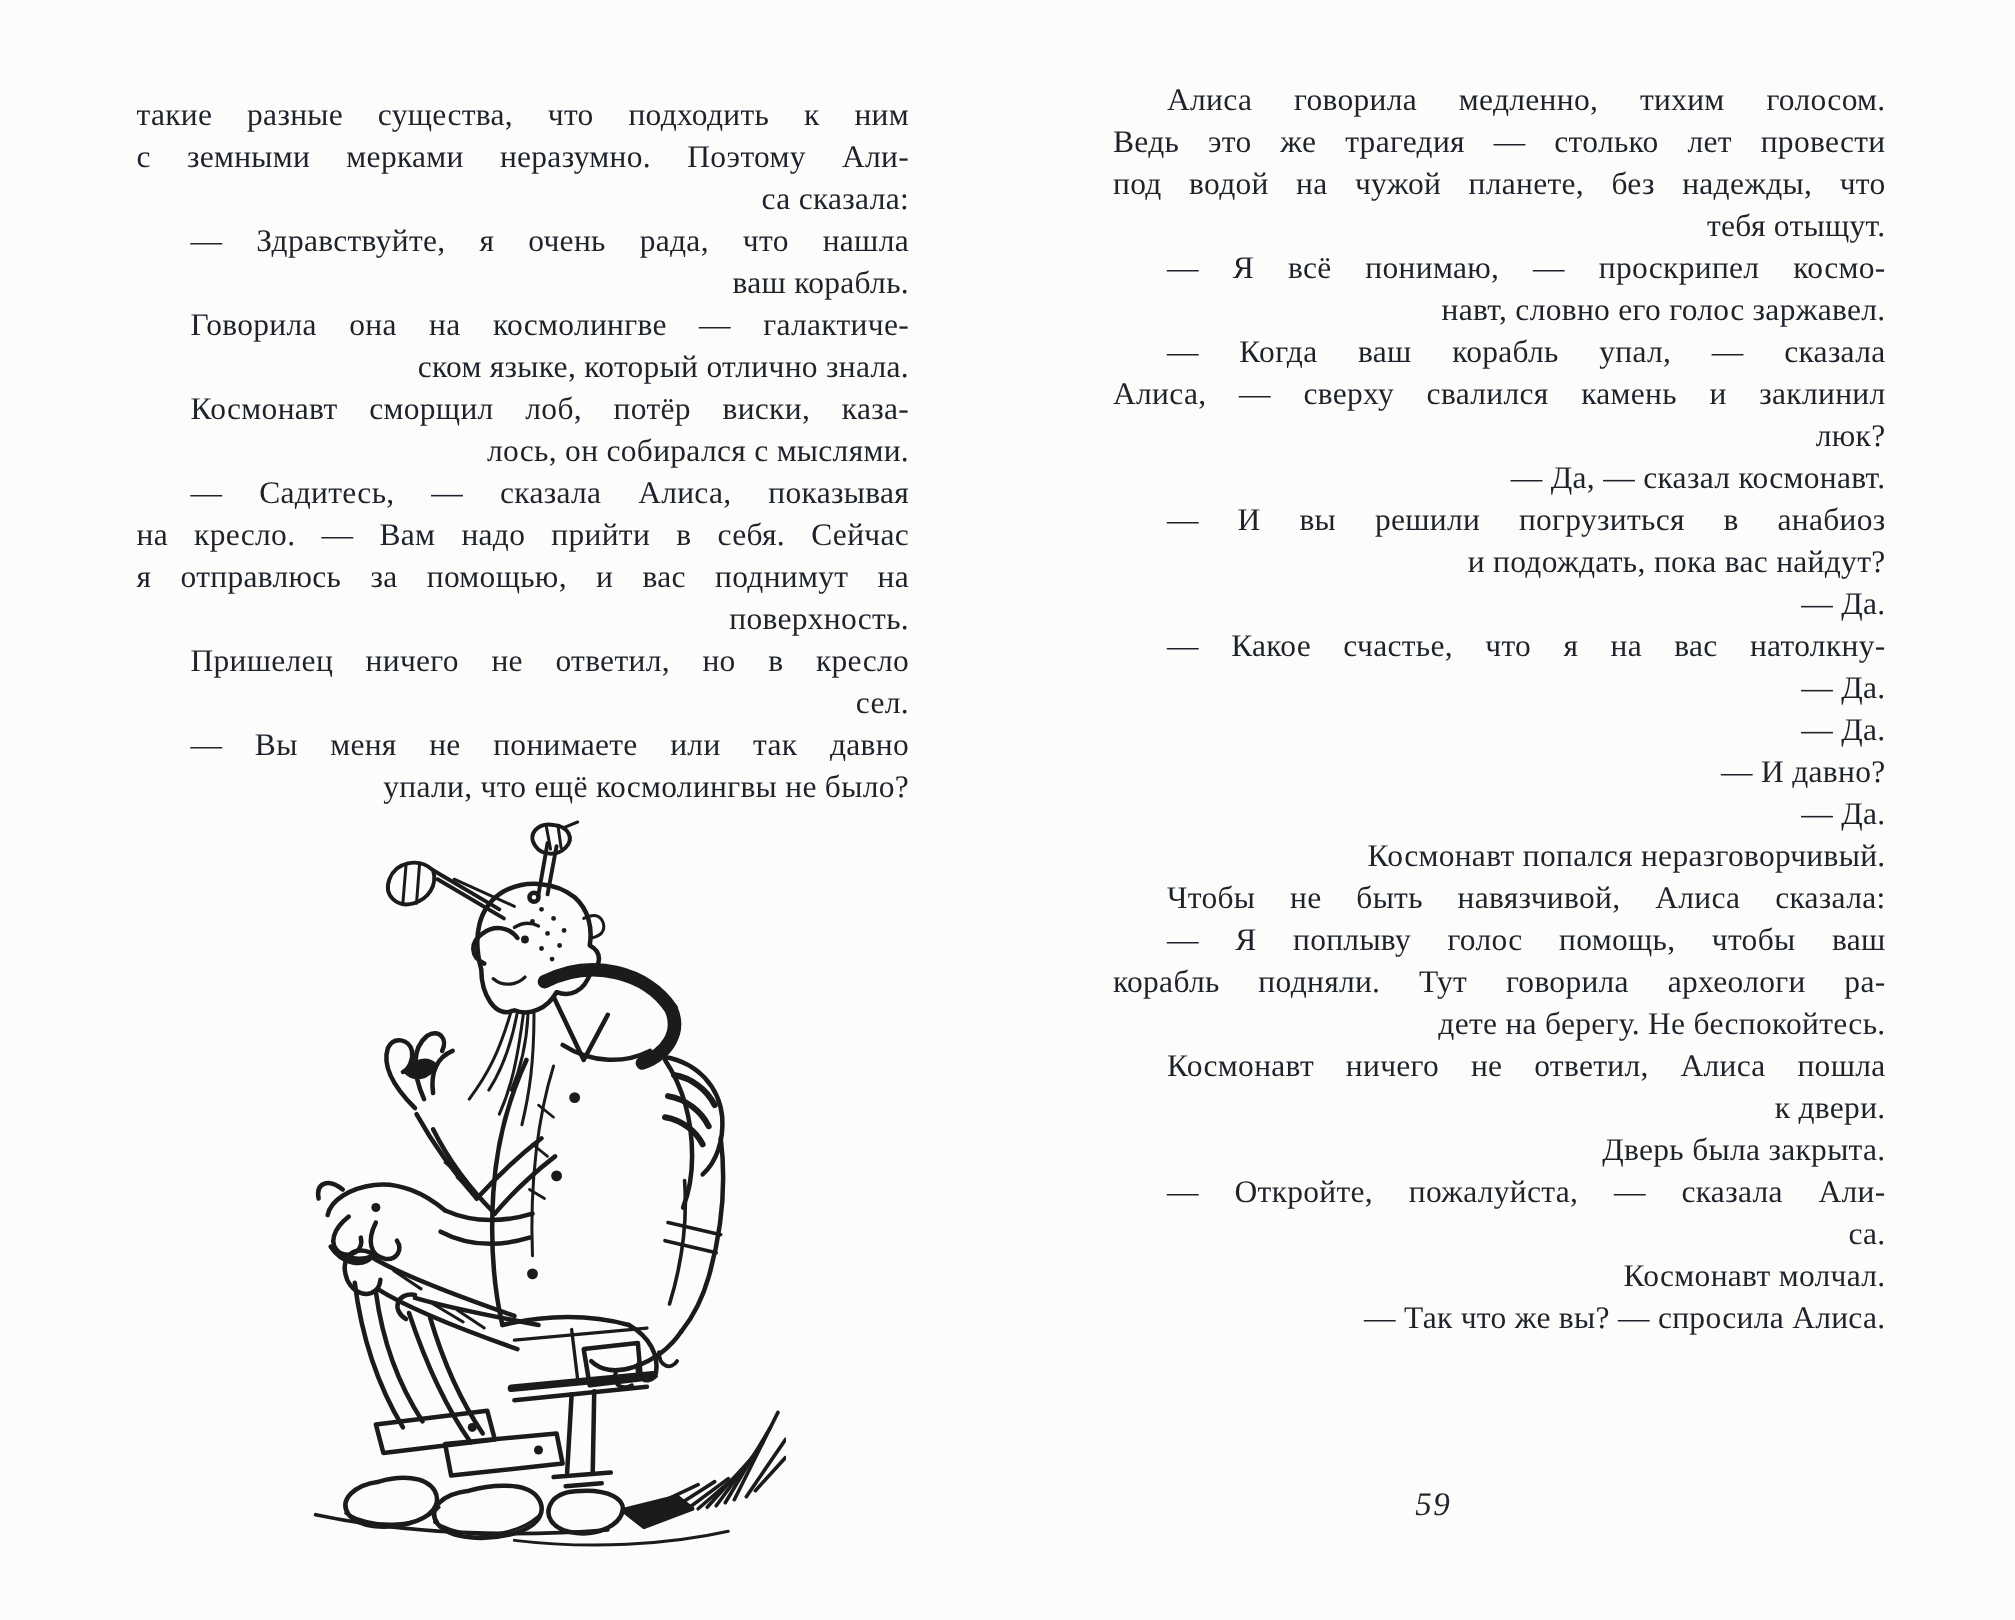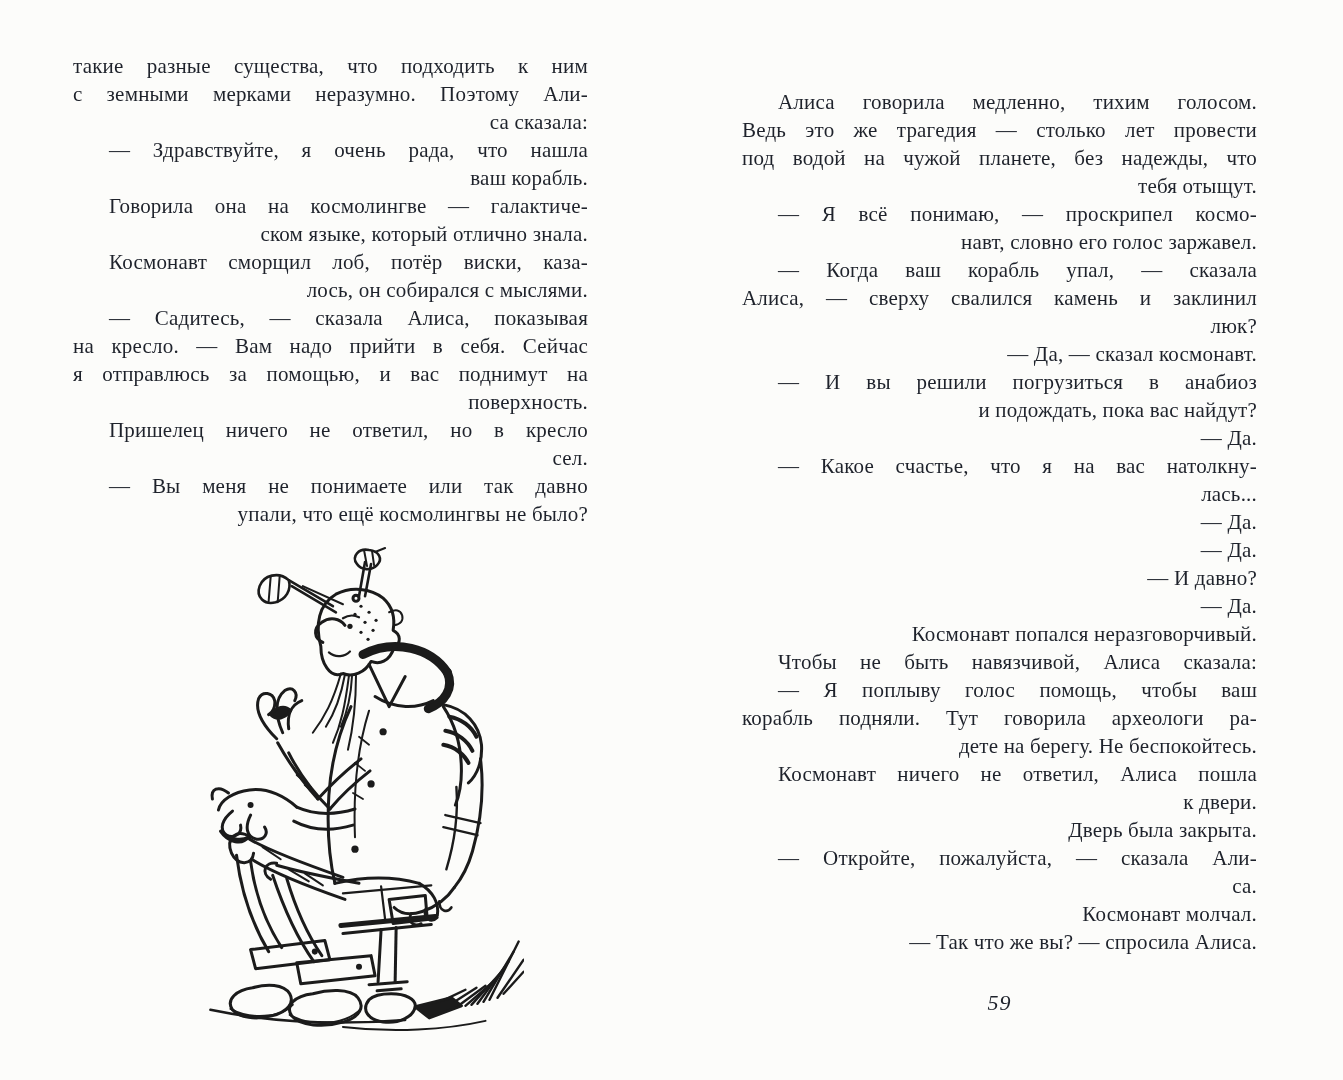--- a/index.html
+++ b/index.html
@@ -8,32 +8,32 @@
     background:#fbfbf9;
     font-family:"Liberation Serif","DejaVu Serif",serif;
     color:#1e222b;
     position:relative;
     overflow:hidden;
   }
   .spread{position:absolute;inset:0;background:#fcfcfa;}
   .col{
     position:absolute;top:52px;width:515px;
   }
-  .col-left{left:73px;}
-  .col-right{left:742px;margin-top:36px;}
+  .col-left{left:91px;margin-top:10px;}
+  .col-right{left:742px;}
   .line{
     height:28px;line-height:28px;font-size:21px;
     letter-spacing:.2px;
     overflow:hidden;white-space:normal;
     text-align:right;
   }
   .line.just{text-align:justify;text-align-last:justify;}
   .line.ind{text-indent:36px;}
   .folio{
-    position:absolute;left:742px;top:990px;width:515px;
+    position:absolute;left:698px;top:990px;width:515px;
     text-align:center;font-style:italic;font-size:22px;
     letter-spacing:1px;
   }
   .illus{
     position:absolute;left:192px;top:546px;width:332px;height:502px;
   }
   .illus svg{width:100%;height:100%;}
   .ink{stroke:#1b1b1b;fill:none;stroke-linecap:round;stroke-linejoin:round;}
 </style>
 </head>
@@ -69,21 +69,20 @@
       <div class="line ind just">— Я всё понимаю, — проскрипел космо-</div>
       <div class="line">навт, словно его голос заржавел.</div>
       <div class="line ind just">— Когда ваш корабль упал, — сказала</div>
       <div class="line just">Алиса, — сверху свалился камень и заклинил</div>
       <div class="line">люк?</div>
       <div class="line ind">— Да, — сказал космонавт.</div>
       <div class="line ind just">— И вы решили погрузиться в анабиоз</div>
       <div class="line">и подождать, пока вас найдут?</div>
       <div class="line ind">— Да.</div>
       <div class="line ind just">— Какое счастье, что я на вас натолкну-</div>
-      <div class="line">лась...</div>
       <div class="line ind">— Да.</div>
       <div class="line ind">— Да.</div>
       <div class="line ind">— И давно?</div>
       <div class="line ind">— Да.</div>
       <div class="line ind">Космонавт попался неразговорчивый.</div>
       <div class="line ind just">Чтобы не быть навязчивой, Алиса сказала:</div>
       <div class="line ind just">— Я поплыву голос помощь, чтобы ваш</div>
       <div class="line just">корабль подняли. Тут говорила археологи ра-</div>
       <div class="line">дете на берегу. Не беспокойтесь.</div>
       <div class="line ind just">Космонавт ничего не ответил, Алиса пошла</div>

